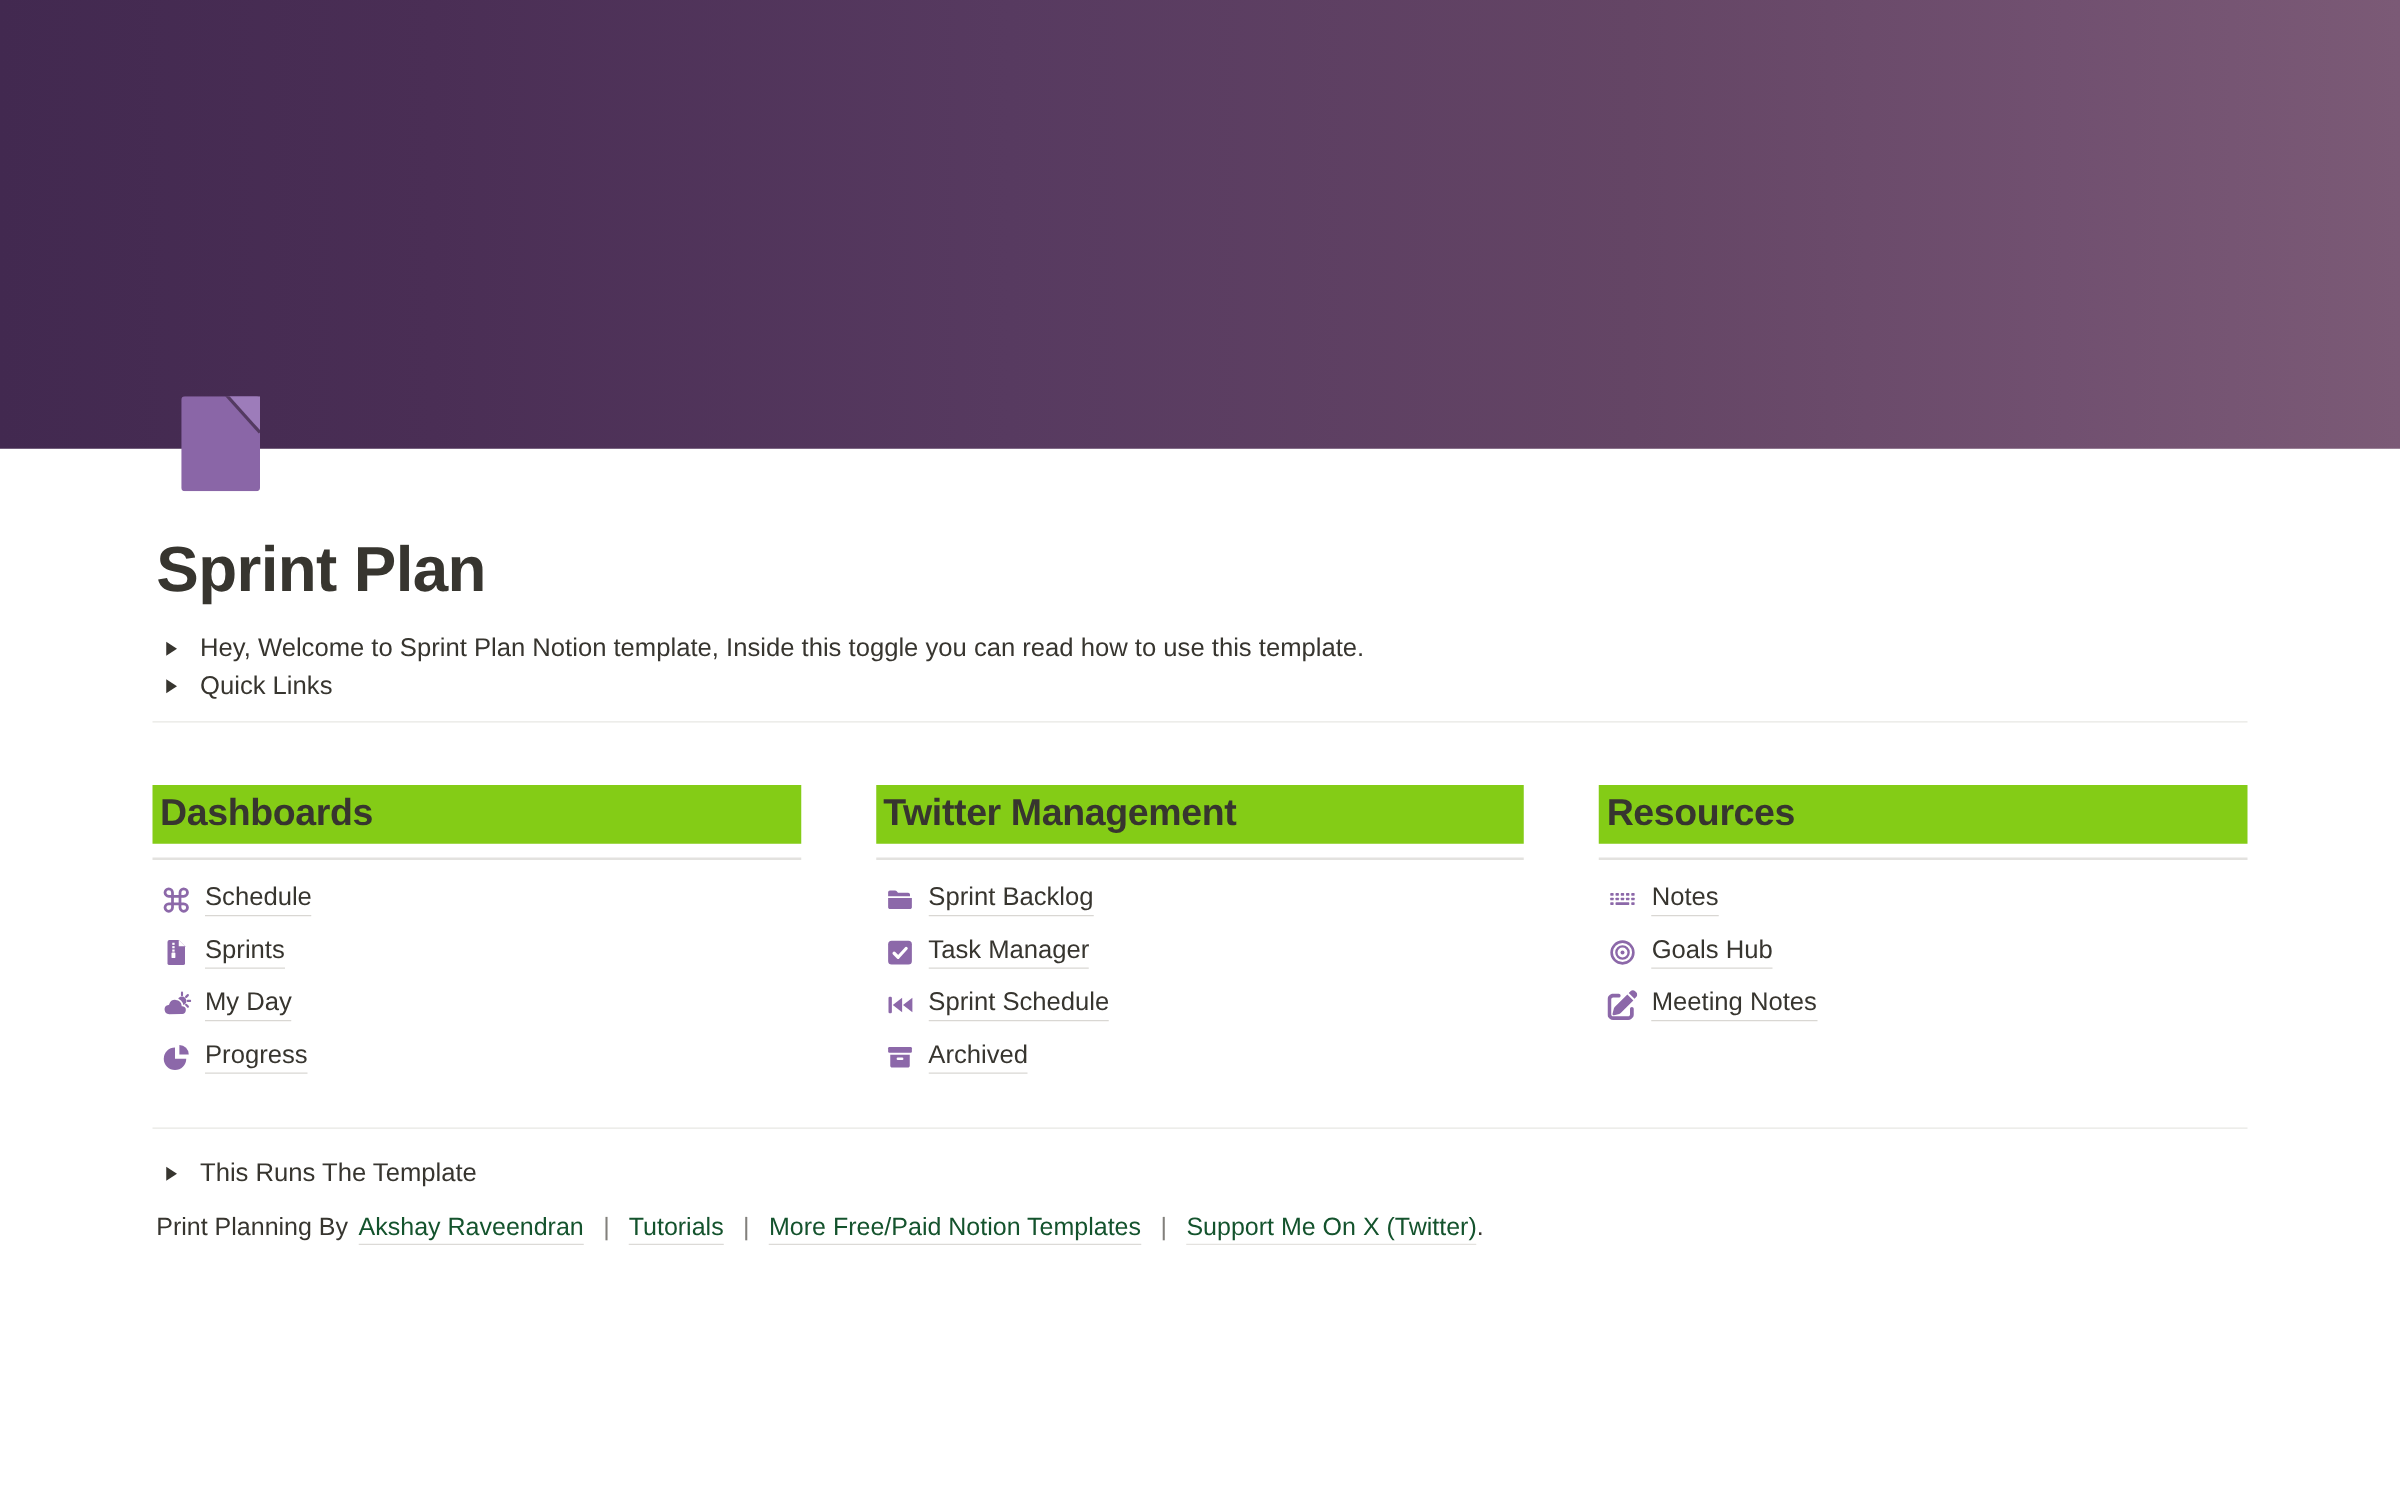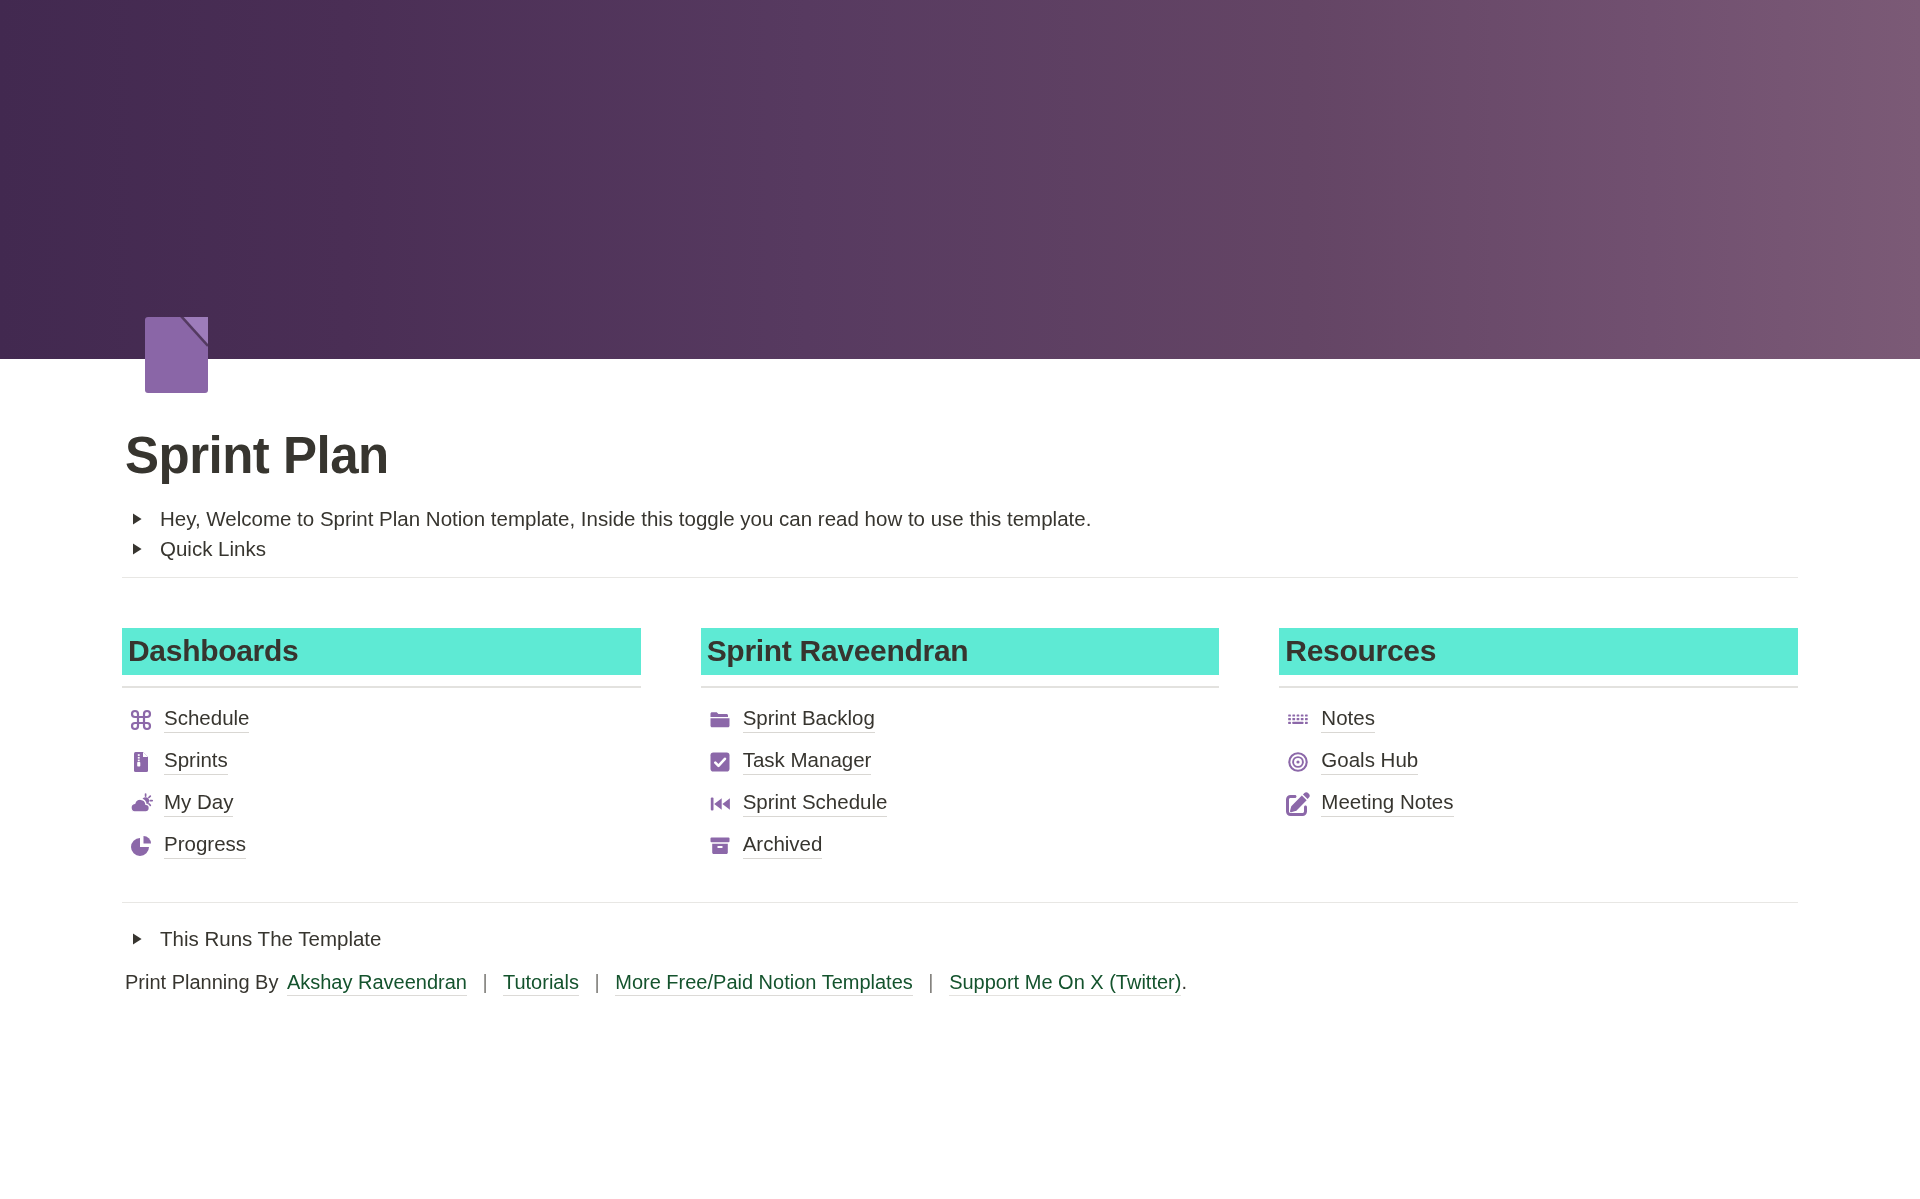--- a/index.html
+++ b/index.html
@@ -47,21 +47,21 @@
   hr.divider.bottom { margin-top: 28px; }
 
   .columns {
     margin-top: 50px;
     display: grid;
     grid-template-columns: repeat(3, 1fr);
     column-gap: 60px;
   }
   .col-heading {
     height: 47px;
-    background: #5eead4;
+    background: #84cc16;
     display: flex; align-items: center;
     padding-left: 6px;
     font-size: 30px; font-weight: 700;
     letter-spacing: -0.3px;
     color: #37352f;
   }
   .col-divider {
     border: none; border-top: 2px solid #e3e2df;
     margin: 11px 0 0 0;
   }
@@ -190,21 +190,21 @@
                 <path d="M11 4a9 9 0 1 0 9 9L11 13Z"></path>
                 <path d="M14.5 2a7.5 7.5 0 0 1 7.5 7.5L14.5 9.5Z"></path>
               </svg>
             </span>
             <a class="page-link">Progress</a>
           </li>
         </ul>
       </div>
 
       <div class="column">
-        <div class="col-heading">Sprint Raveendran</div>
+        <div class="col-heading">Twitter Management</div>
         <hr class="col-divider">
         <ul class="link-list">
           <li>
             <span class="item-icon">
               <svg viewBox="0 0 24 24" fill="currentColor">
                 <path d="M2.5 5.8C2.5 5 3.17 4.3 4 4.3h4.1c.42 0 .82.17 1.1.48l1.2 1.32h8.1c.83 0 1.5.67 1.5 1.5v1.3H2.5V5.8z"></path>
                 <path d="M2.5 10.3h19v7.4c0 .83-.67 1.5-1.5 1.5H4c-.83 0-1.5-.67-1.5-1.5v-7.4z"></path>
               </svg>
             </span>
             <a class="page-link">Sprint Backlog</a>

